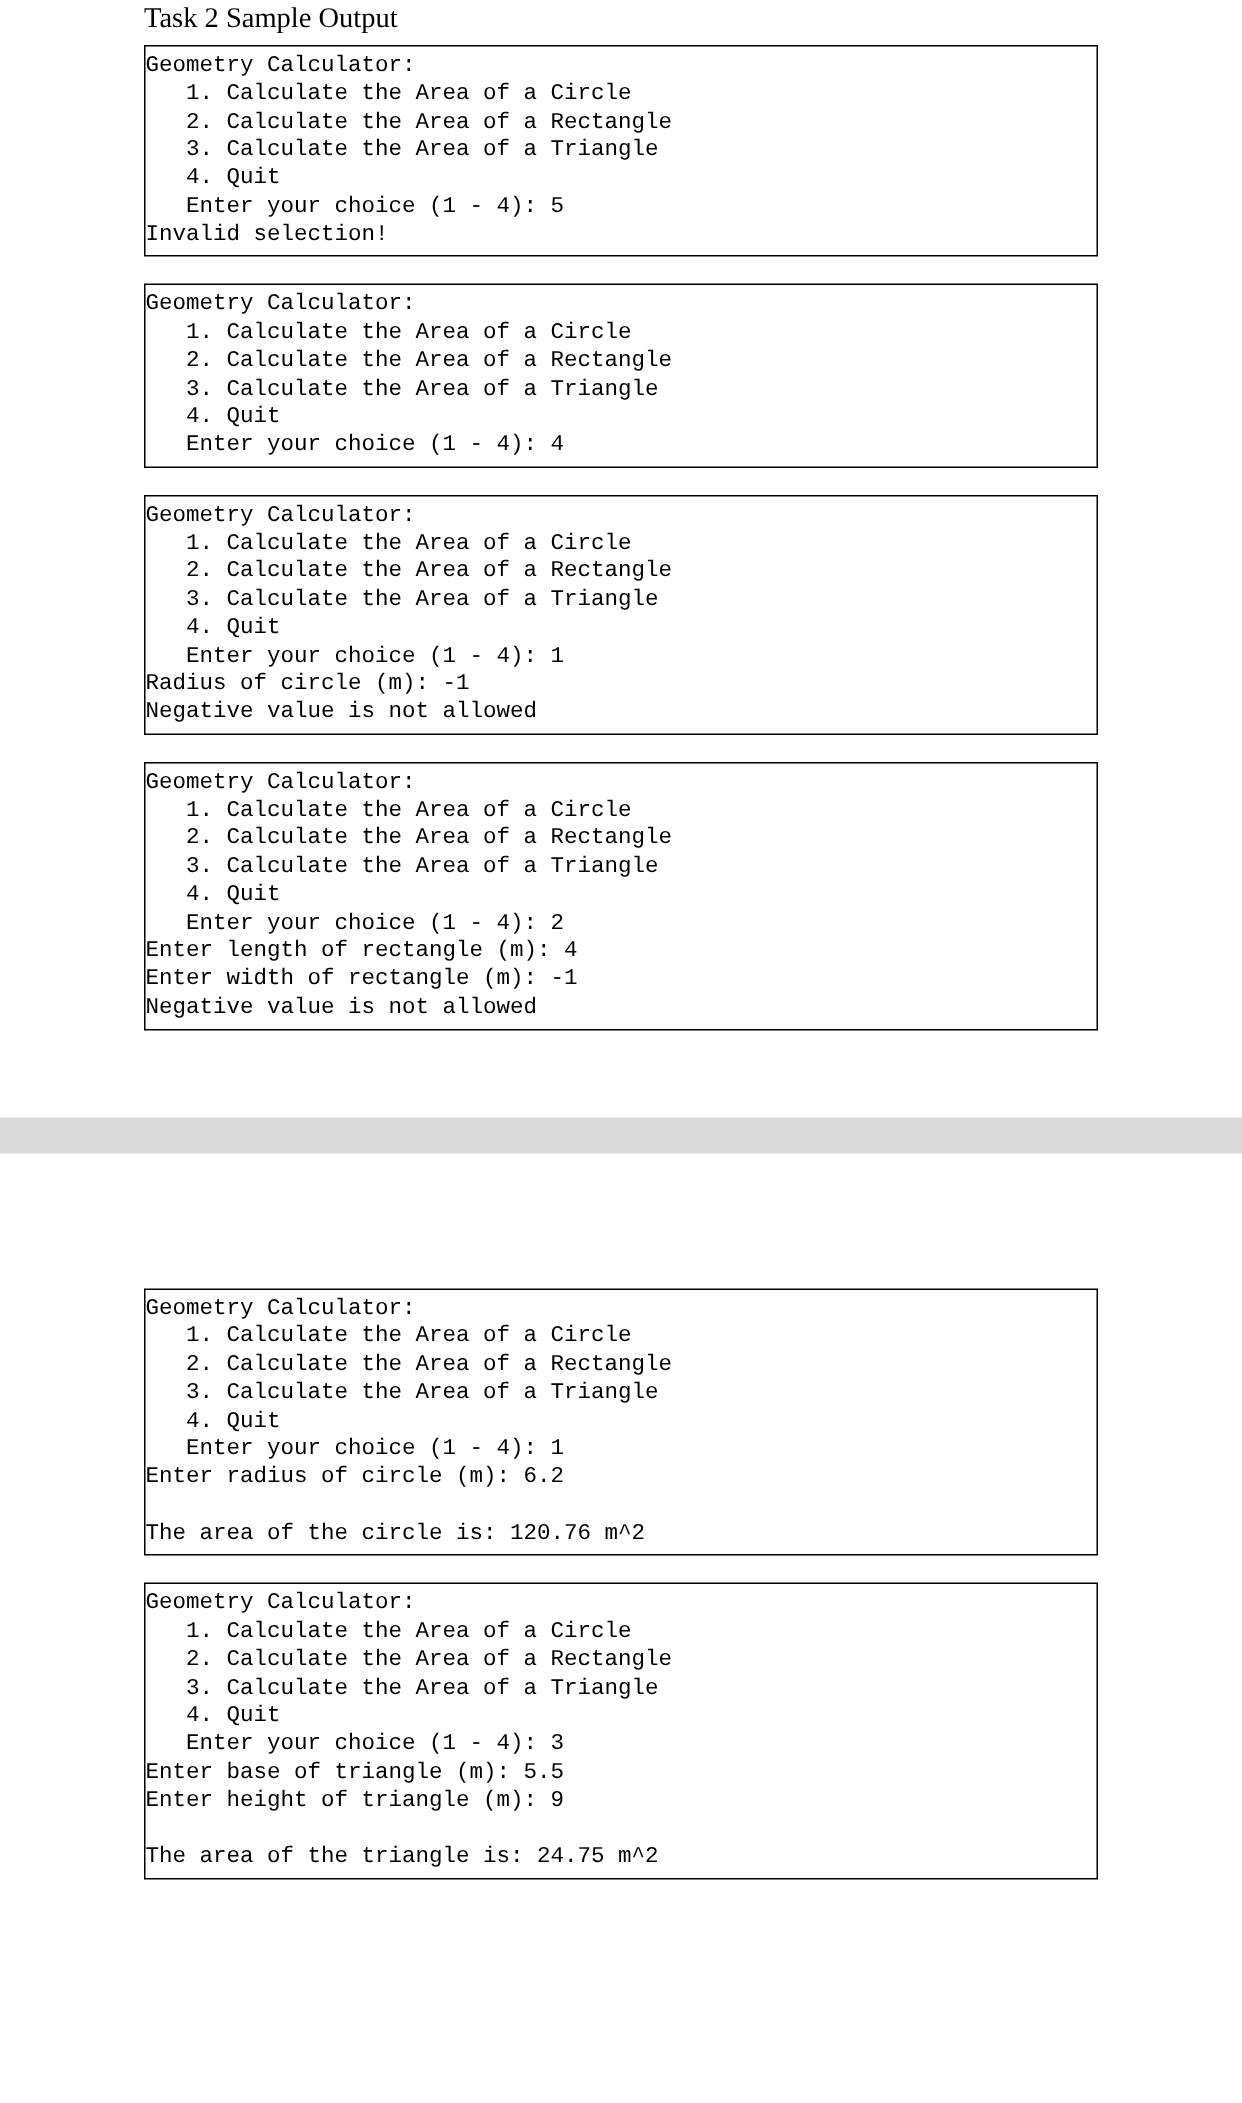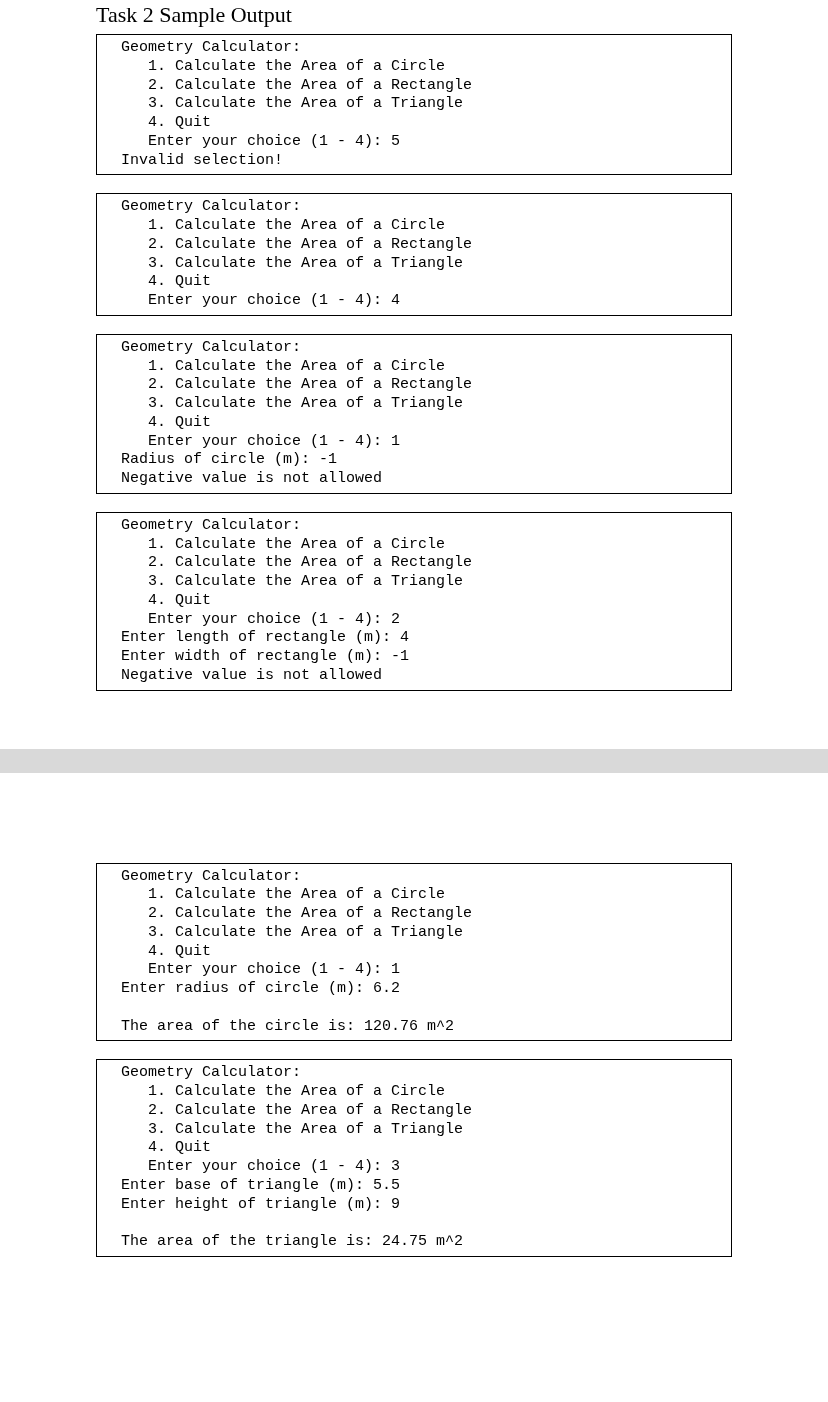--- a/index.html
+++ b/index.html
@@ -5,28 +5,28 @@
     * { box-sizing: border-box; margin: 0; padding: 0; }
     body {
       background: #ffffff;
       width: 828px;
       font-family: "Times New Roman", Times, serif;
     }
     .page {
       padding: 2px 96px 40px 96px;
     }
     .heading {
-      font-size: 22px;
+      font-size: 19px;
       color: #000;
       margin-bottom: 6px;
       font-weight: normal;
     }
     .codebox {
       border: 1px solid #000;
-      padding: 4px 24px;
+      padding: 4px 0;
       font-family: "Courier New", Courier, monospace;
       font-size: 15px;
       line-height: 1.25;
       white-space: pre;
       color: #000;
       margin-bottom: 18px;
     }
     .page-gap {
       height: 24px;
       background: #d9d9d9;

